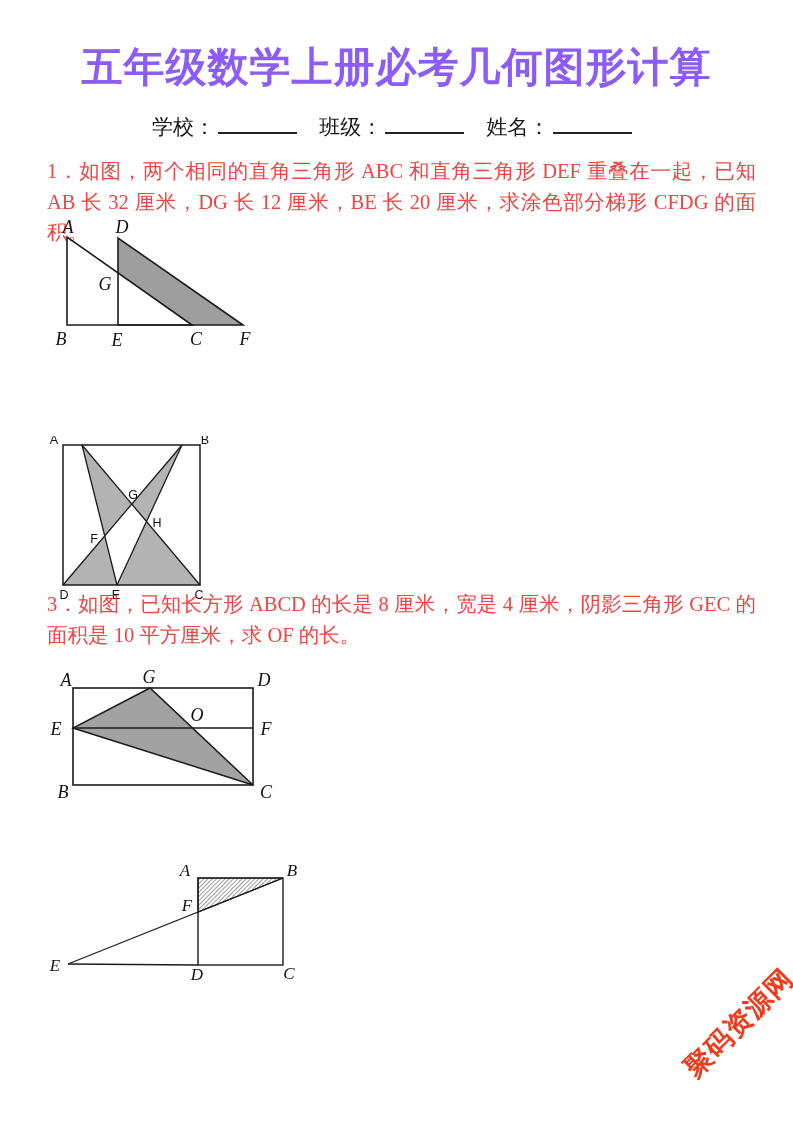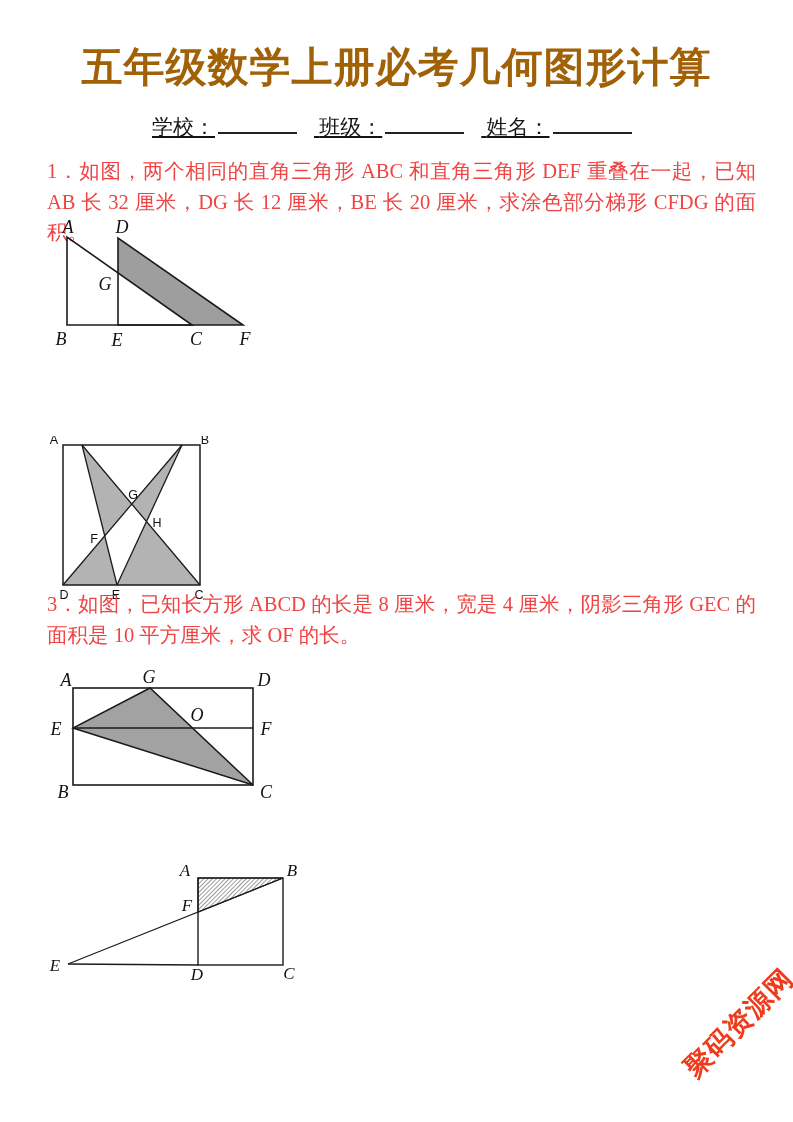--- a/index.html
+++ b/index.html
@@ -4,25 +4,25 @@
 <style>
   html,body { margin:0; padding:0; background:#e8e8e8; }
   .page {
     position:relative; width:793px; height:1122px; margin:0 auto;
     background:#ffffff; overflow:hidden;
     font-family:"Liberation Serif", serif; color:#1b1b1b;
   }
   .title {
     position:absolute; top:40px; left:0; width:100%; margin:0;
     text-align:center; font-family:"Liberation Sans", sans-serif;
-    font-weight:900; font-size:41px; letter-spacing:1px; color:#a16207;
+    font-weight:900; font-size:41px; letter-spacing:1px; color:#8b5cf6;
   }
   .header-row {
     position:absolute; top:112px; left:152px; font-size:21px;
-    white-space:nowrap; color:#141414;text-decoration:underline;
+    white-space:nowrap; color:#141414;
   }
   .field { margin-right:17px; }
   .blank {
     display:inline-block; width:79px; height:20px;
     border-bottom:2px solid #222; margin-left:3px; vertical-align:baseline;
   }
   .problem {
     position:absolute; left:47px; width:709px; margin:0;
     font-size:20.5px; line-height:30.5px; text-align:justify; color:#ef4444;
   }

